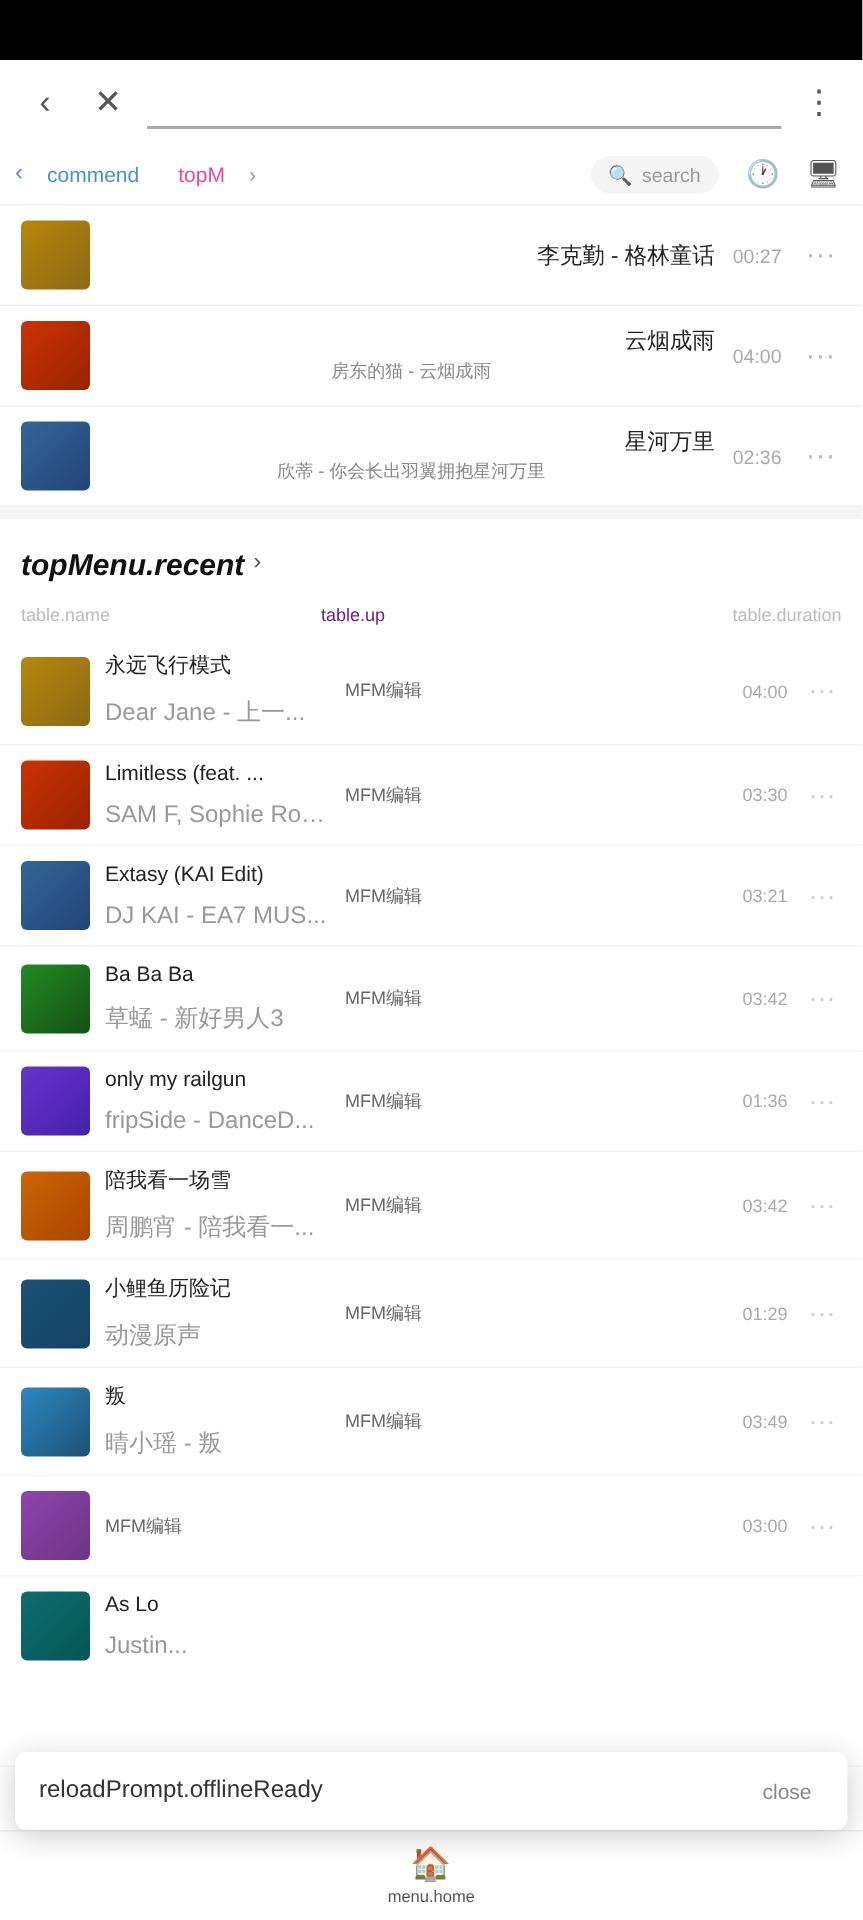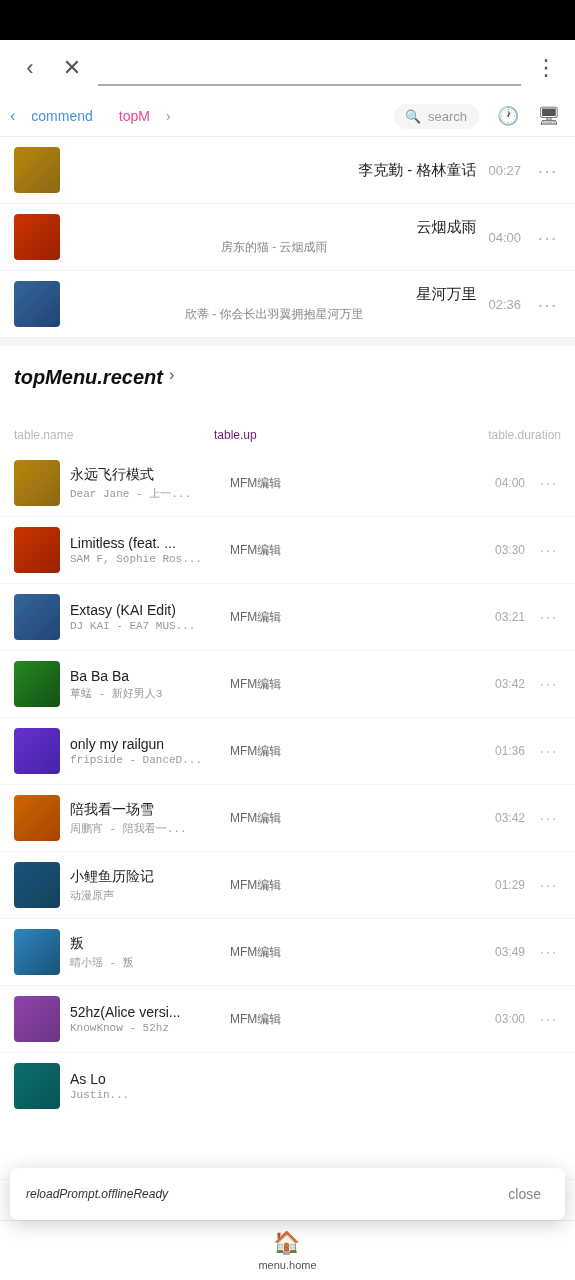--- a/index.html
+++ b/index.html
@@ -173,21 +173,20 @@
       font-size: 16px;
       color: #555;
       cursor: pointer;
     }
 
     
     .table-header {
       display: flex;
       align-items: center;
       padding: 4px 14px 8px 14px;
-      margin-top: 25px;
     }
     .th-name {
       flex: 0 0 200px;
       font-size: 12px;
       color: #bbb;
     }
     .th-up {
       flex: 0 0 90px;
       font-size: 12px;
       color: #701a75;
@@ -219,27 +218,26 @@
     }
     .recent-title {
       font-size: 14px;
       color: #222;
       font-weight: 500;
       white-space: nowrap;
       overflow: hidden;
       text-overflow: ellipsis;
     }
     .recent-artist {
-      font-size: 11px;
+      font-size: 16px;
       color: #999;
-      margin-top: 2px;
+      margin-top: 12px;
       white-space: nowrap;
       overflow: hidden;
       text-overflow: ellipsis;
-      font-family: Liberation Mono, monospace;
     }
     .recent-uploader {
       flex: 0 0 80px;
       font-size: 12px;
       color: #666;
     }
     .recent-duration {
       flex: 1;
       font-size: 12px;
       color: #aaa;
@@ -261,23 +259,22 @@
       background: #fff;
       border-radius: 8px;
       box-shadow: 0 4px 20px rgba(0,0,0,0.2);
       padding: 14px 16px;
       display: flex;
       align-items: center;
       justify-content: space-between;
       z-index: 100;
     }
     .offline-text {
-      font-size: 12px;
+      font-size: 16px;
       color: #333;
-      font-style: italic;
     }
     .offline-close {
       font-size: 14px;
       color: #888;
       cursor: pointer;
       padding: 4px 8px;
     }
 
     
     .bottom-nav {
@@ -483,24 +480,20 @@
       <div class="recent-title">叛</div>
       <div class="recent-artist">晴小瑶 - 叛</div>
     </div>
     <div class="recent-uploader">MFM编辑</div>
     <div class="recent-duration">03:49</div>
     <div class="recent-more">···</div>
   </div>
 
   <div class="recent-item">
     <div class="recent-thumb thumb-gradient-9"></div>
-    <div class="recent-info">
-      <div class="recent-title">52hz(Alice versi...</div>
-      <div class="recent-artist">KnowKnow - 52hz</div>
-    </div>
     <div class="recent-uploader">MFM编辑</div>
     <div class="recent-duration">03:00</div>
     <div class="recent-more">···</div>
   </div>
 
   <div class="recent-item" style="padding-bottom: 70px;">
     <div class="recent-thumb thumb-gradient-10"></div>
     <div class="recent-info">
       <div class="recent-title">As Lo</div>
       <div class="recent-artist">Justin...</div>

